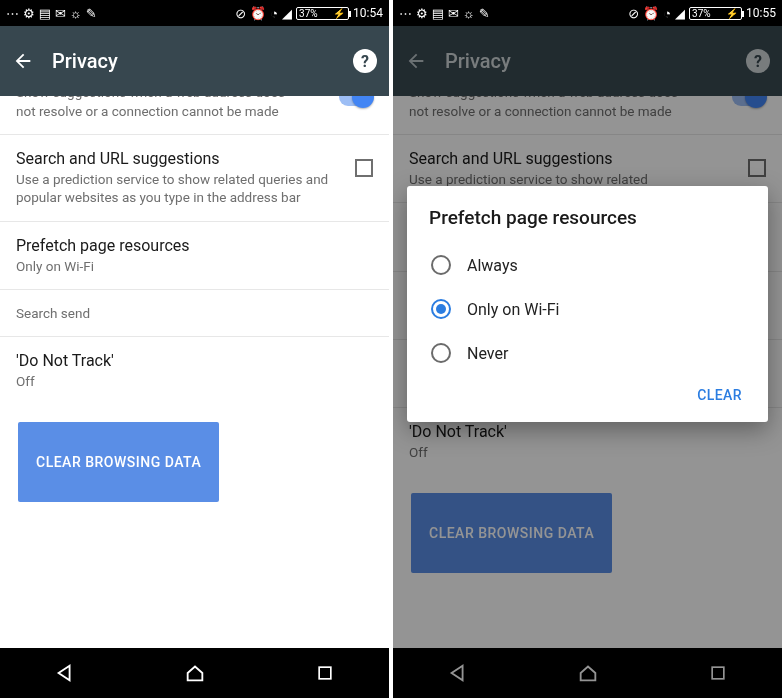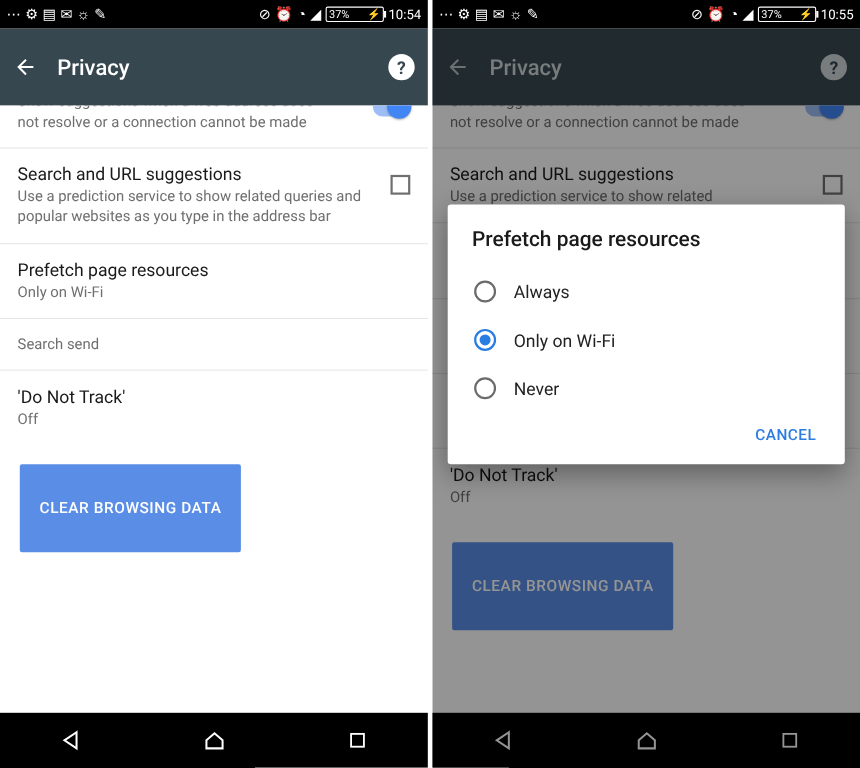--- a/index.html
+++ b/index.html
@@ -328,16 +328,16 @@
     </div>
     <div class="radio-row">
       <span class="radio checked"></span>
       <span>Only on Wi-Fi</span>
     </div>
     <div class="radio-row">
       <span class="radio"></span>
       <span>Never</span>
     </div>
     <div class="dlg-actions">
-      <span class="dlg-cancel">CANCEL</span>
+      <span class="dlg-cancel">CLEAR</span>
     </div>
   </div>
 </div>
 
 </body></html>

